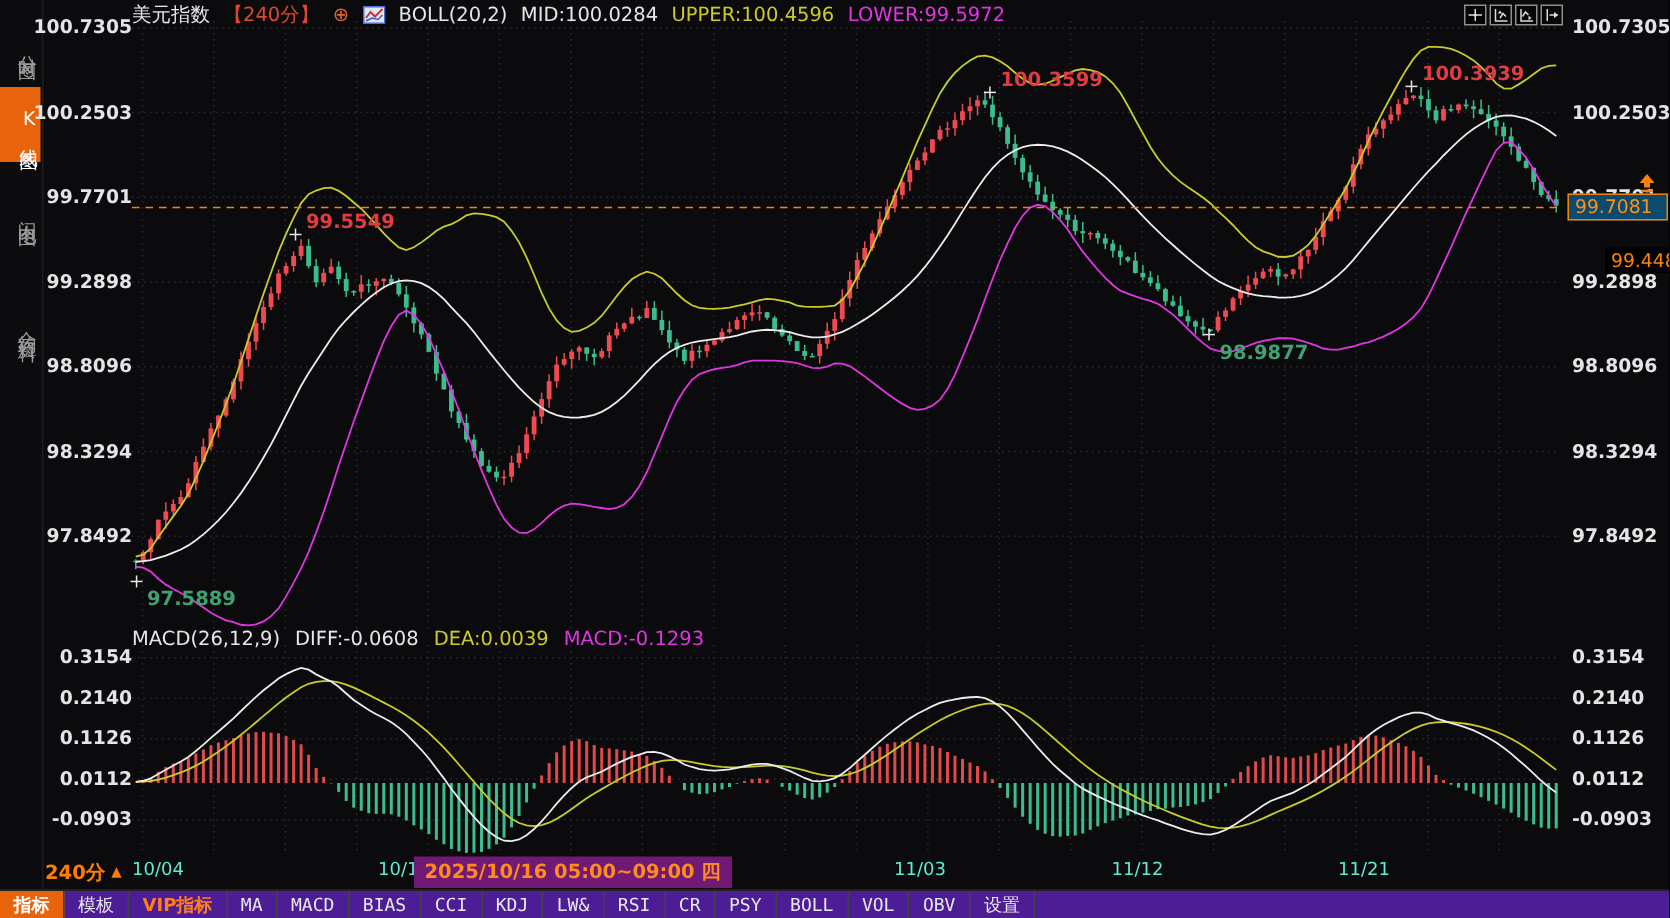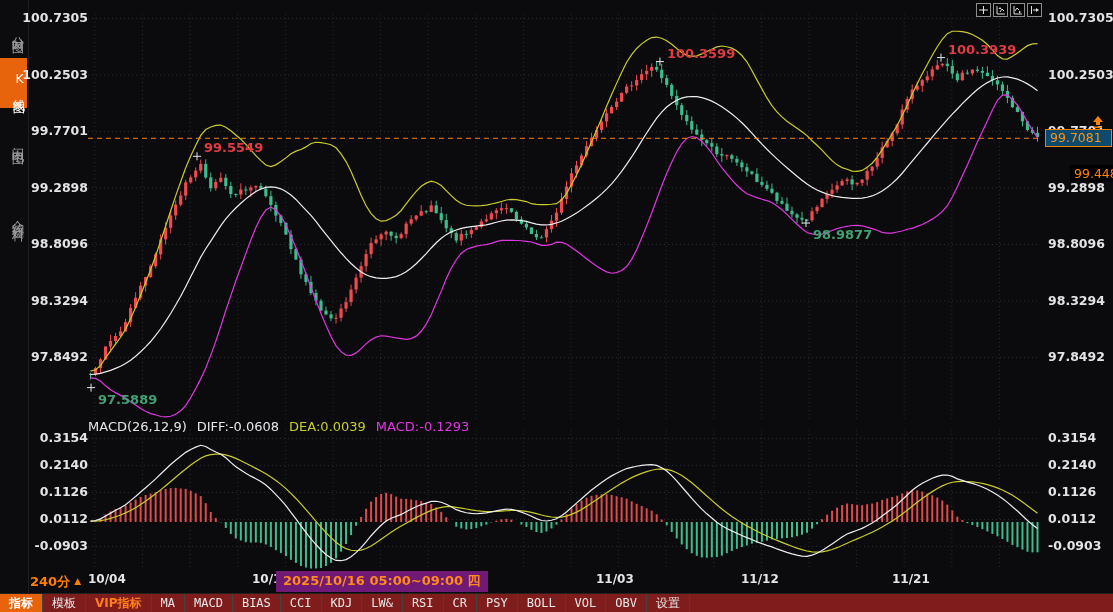--- a/index.html
+++ b/index.html
@@ -35,27 +35,27 @@
   .price-box2{position:absolute;left:1070px;width:65px;height:17px;background:#000;border:none;
               color:#ff8201;font-size:12.5px;line-height:17px;padding-left:4px;z-index:5;}
   .axis-arrow{position:absolute;left:1092px;z-index:6;width:12px;height:13px;}
 
   
   .macd-hdr{position:absolute;left:88px;top:419px;display:flex;gap:10px;font-size:13px;white-space:nowrap;z-index:5;}
 
   
   .period-ctrl{position:absolute;left:30px;top:573px;color:#ff7e00;font-weight:bold;font-size:13px;z-index:6;cursor:pointer;}
   .period-ctrl .tri{font-size:9px;vertical-align:2px;margin-left:4px;}
-  .date-label{position:absolute;top:572px;font-size:12px;font-weight:bold;color:#e5e5e5;z-index:3;}
+  .date-label{position:absolute;top:572px;font-size:12px;font-weight:normal;color:#5eead4;z-index:3;}
   .xaxis-tooltip{position:absolute;left:276px;top:571px;background:#701a75;color:#ff8a1e;font-size:13px;
                  font-weight:bold;padding:1px 7px 2px;z-index:5;white-space:nowrap;}
   .watermark{position:absolute;left:997px;top:558px;font-size:32px;color:#dcdcdc;letter-spacing:1px;z-index:2;}
 
   
-  .bottom-bar{position:absolute;left:0;bottom:0;width:1113px;height:18px;background:#7f1d1d;border-top:1px solid #222;
+  .bottom-bar{position:absolute;left:0;bottom:0;width:1113px;height:18px;background:#4c1d95;border-top:1px solid #222;
               display:flex;align-items:stretch;font-size:12px;color:#e8e8e8;z-index:7;}
   .tb-item{display:flex;align-items:center;padding:0 9px;border-right:1px solid #434343;cursor:pointer;white-space:nowrap;}
   .tb-item.mono{font-family:"DejaVu Sans Mono","Liberation Mono",monospace;}
   .tb-item.active{background:#e8640c;color:#fff;font-weight:bold;}
   .tb-item.vip{color:#ff7e1e;font-weight:bold;}
 
   svg.chart{position:absolute;left:0;top:0;z-index:1;}
 </style>
 </head>
 <body>
@@ -722,20 +722,36 @@
       <text x="947.992" y="53.60412328196547" fill="#e23b42" font-size="13" font-weight="bold" font-family="DejaVu Sans, sans-serif">100.3939</text>
     </svg>
 
   <aside class="sidebar">
     <div class="side-tab" style="top:6px;height:48px;">分时图</div>
     <div class="side-tab active" style="top:58px;height:50px;">K线图</div>
     <div class="side-tab" style="top:115px;height:52px;">闪电图</div>
     <div class="side-tab" style="top:177px;height:78px;">合约资料</div>
   </aside>
 
+  <div class="hdr">
+    <span class="c-white">美元指数</span>
+    <span class="c-red">【240分】</span>
+    <span class="c-org">⊕</span>
+    <span class="mini-chart">
+      <svg width="15" height="12" viewBox="0 0 15 12">
+        <rect x="0.5" y="0.5" width="14" height="11" fill="#dfe6f5" stroke="#4a6fd0"></rect>
+        <polyline points="2,8 5,4 8,7 13,2" fill="none" stroke="#d03030" stroke-width="1.3"></polyline>
+        <polyline points="2,10 6,8 10,9 13,6" fill="none" stroke="#3a5fc0" stroke-width="1"></polyline>
+      </svg>
+    </span>
+    <span class="c-white">BOLL(20,2)</span>
+    <span class="c-white">MID:100.0284</span>
+    <span class="c-yel">UPPER:100.4596</span>
+    <span class="c-mag">LOWER:99.5972</span>
+  </div>
 
   <div class="ctrl-icons">
     <span class="ctrl-icon">
       <svg width="11" height="10" viewBox="0 0 11 10">
           <path d="M5.5 1v8M1 5h9" stroke="#ddd" stroke-width="1"></path>
           <circle cx="5.5" cy="5" r="1" fill="#ddd"></circle>
         </svg>
     </span>
     <span class="ctrl-icon">
       <svg width="11" height="10" viewBox="0 0 11 10">

